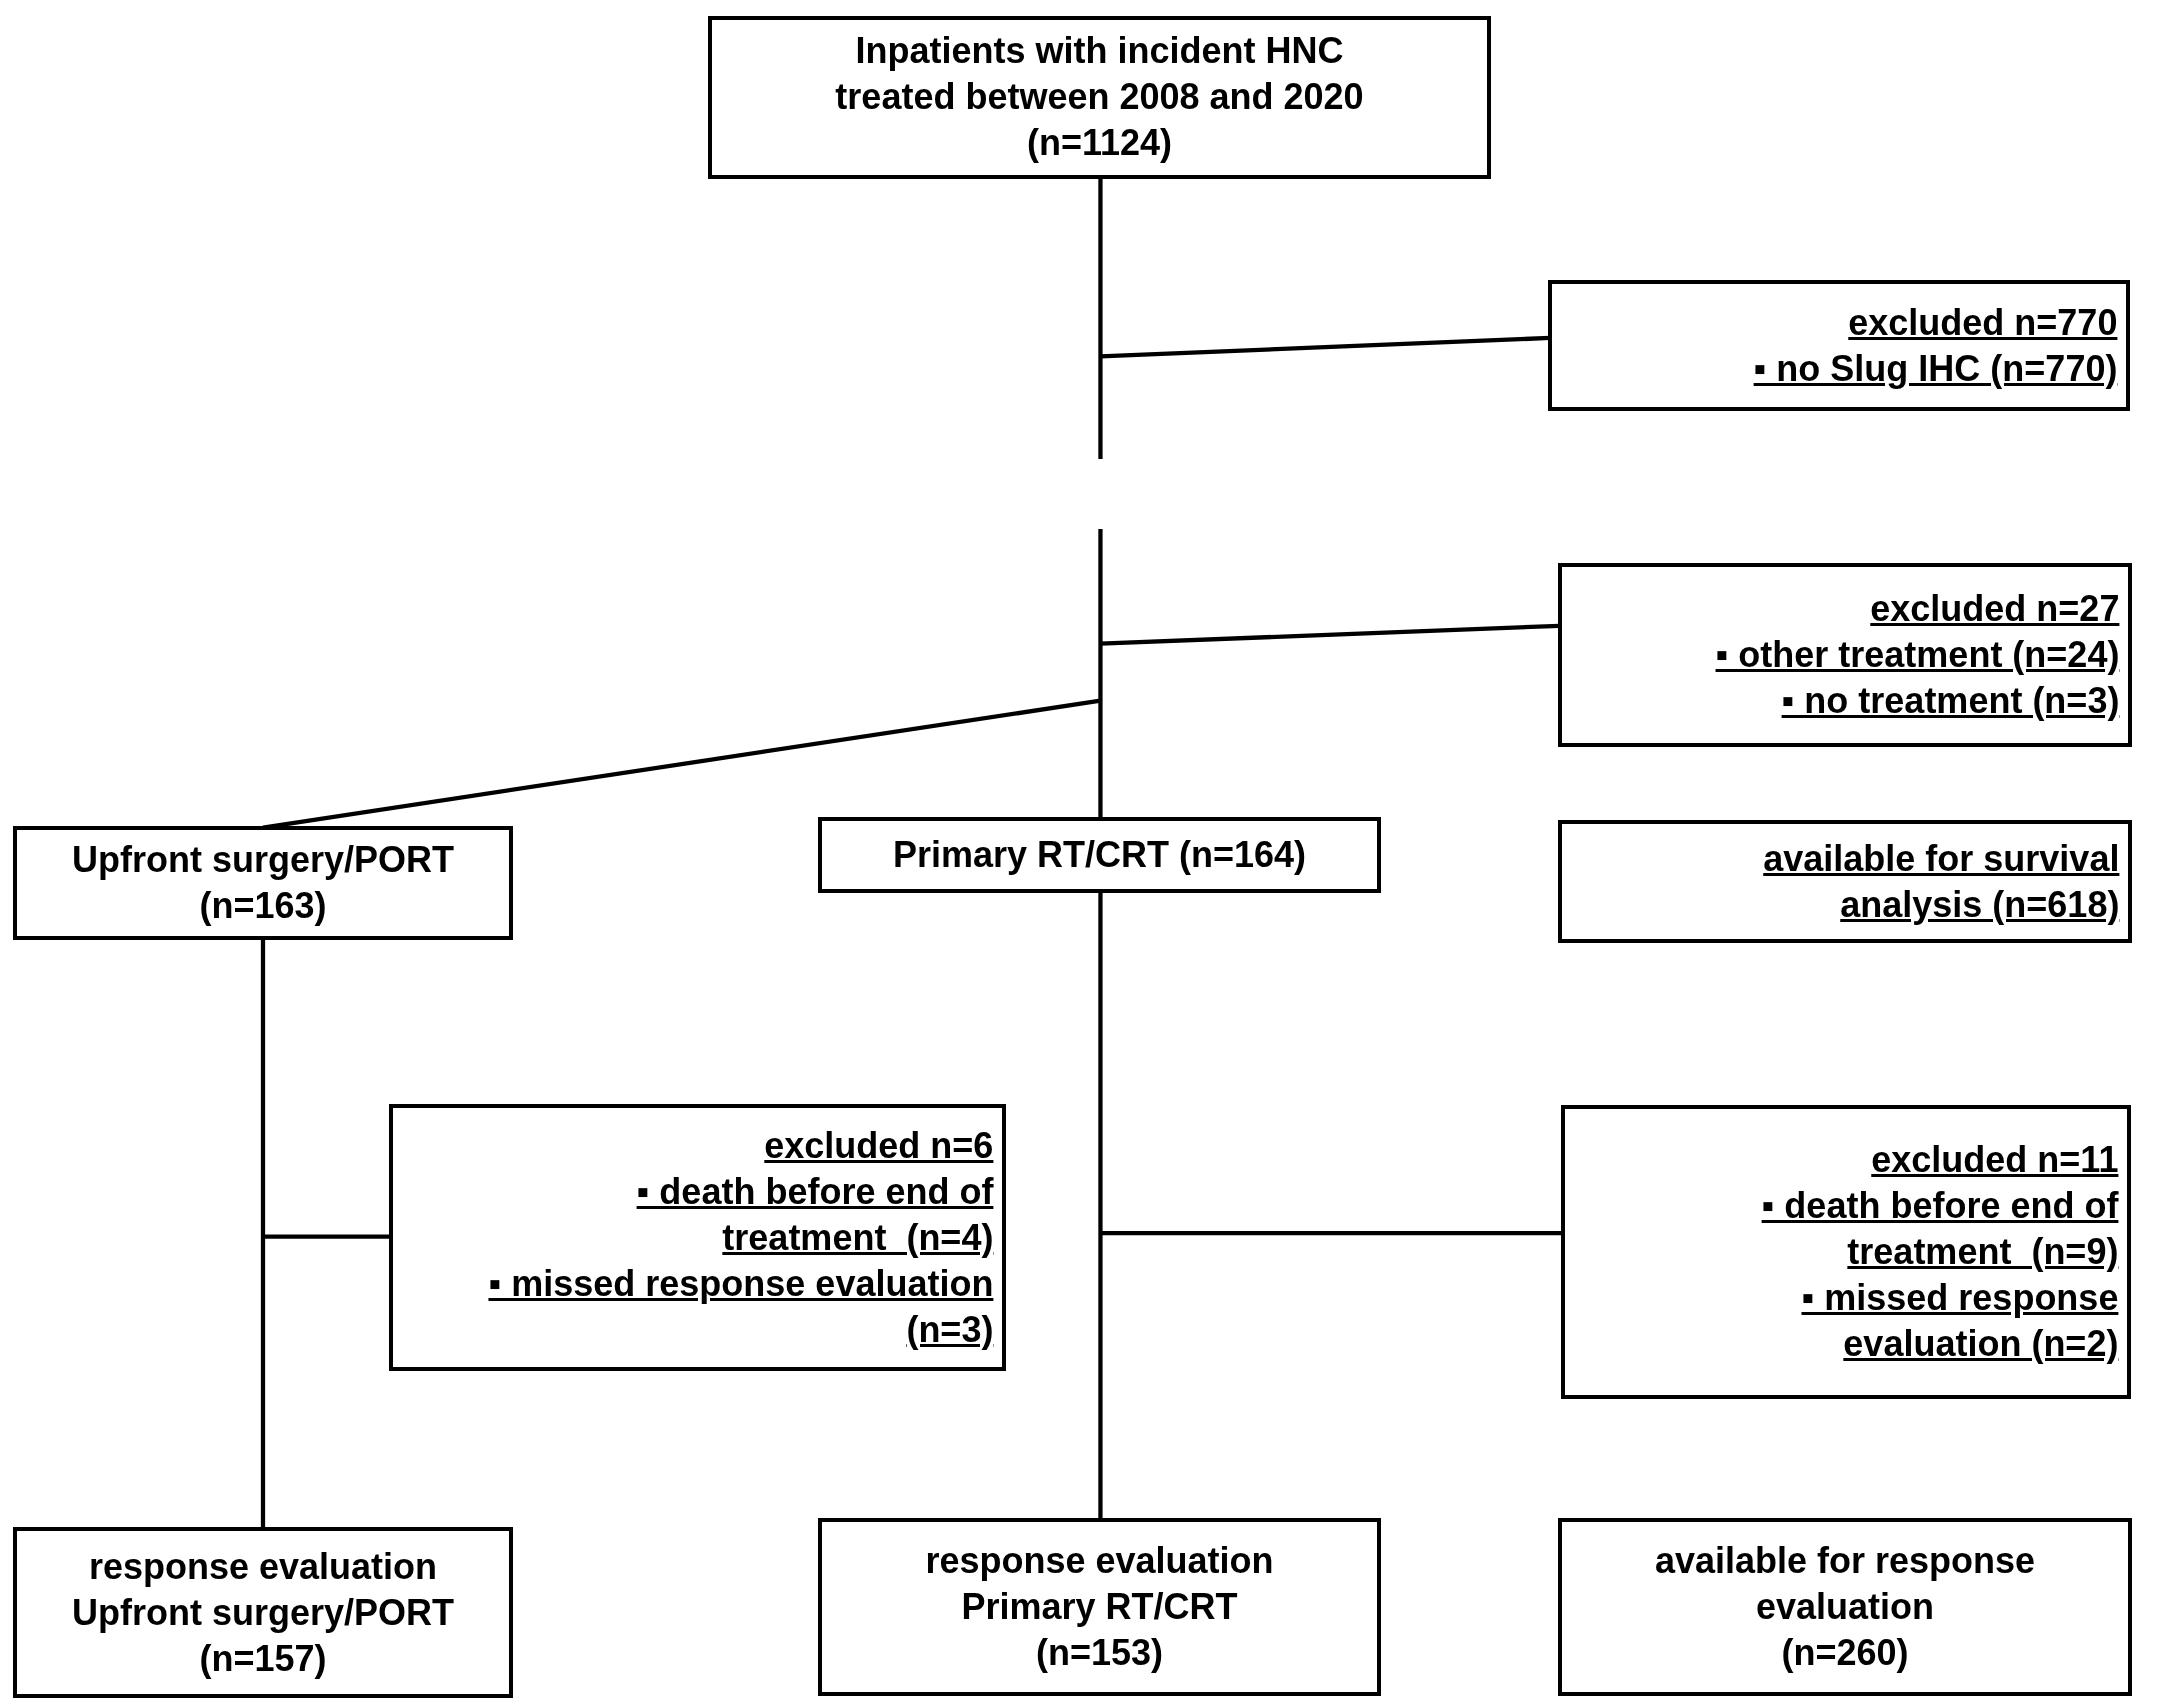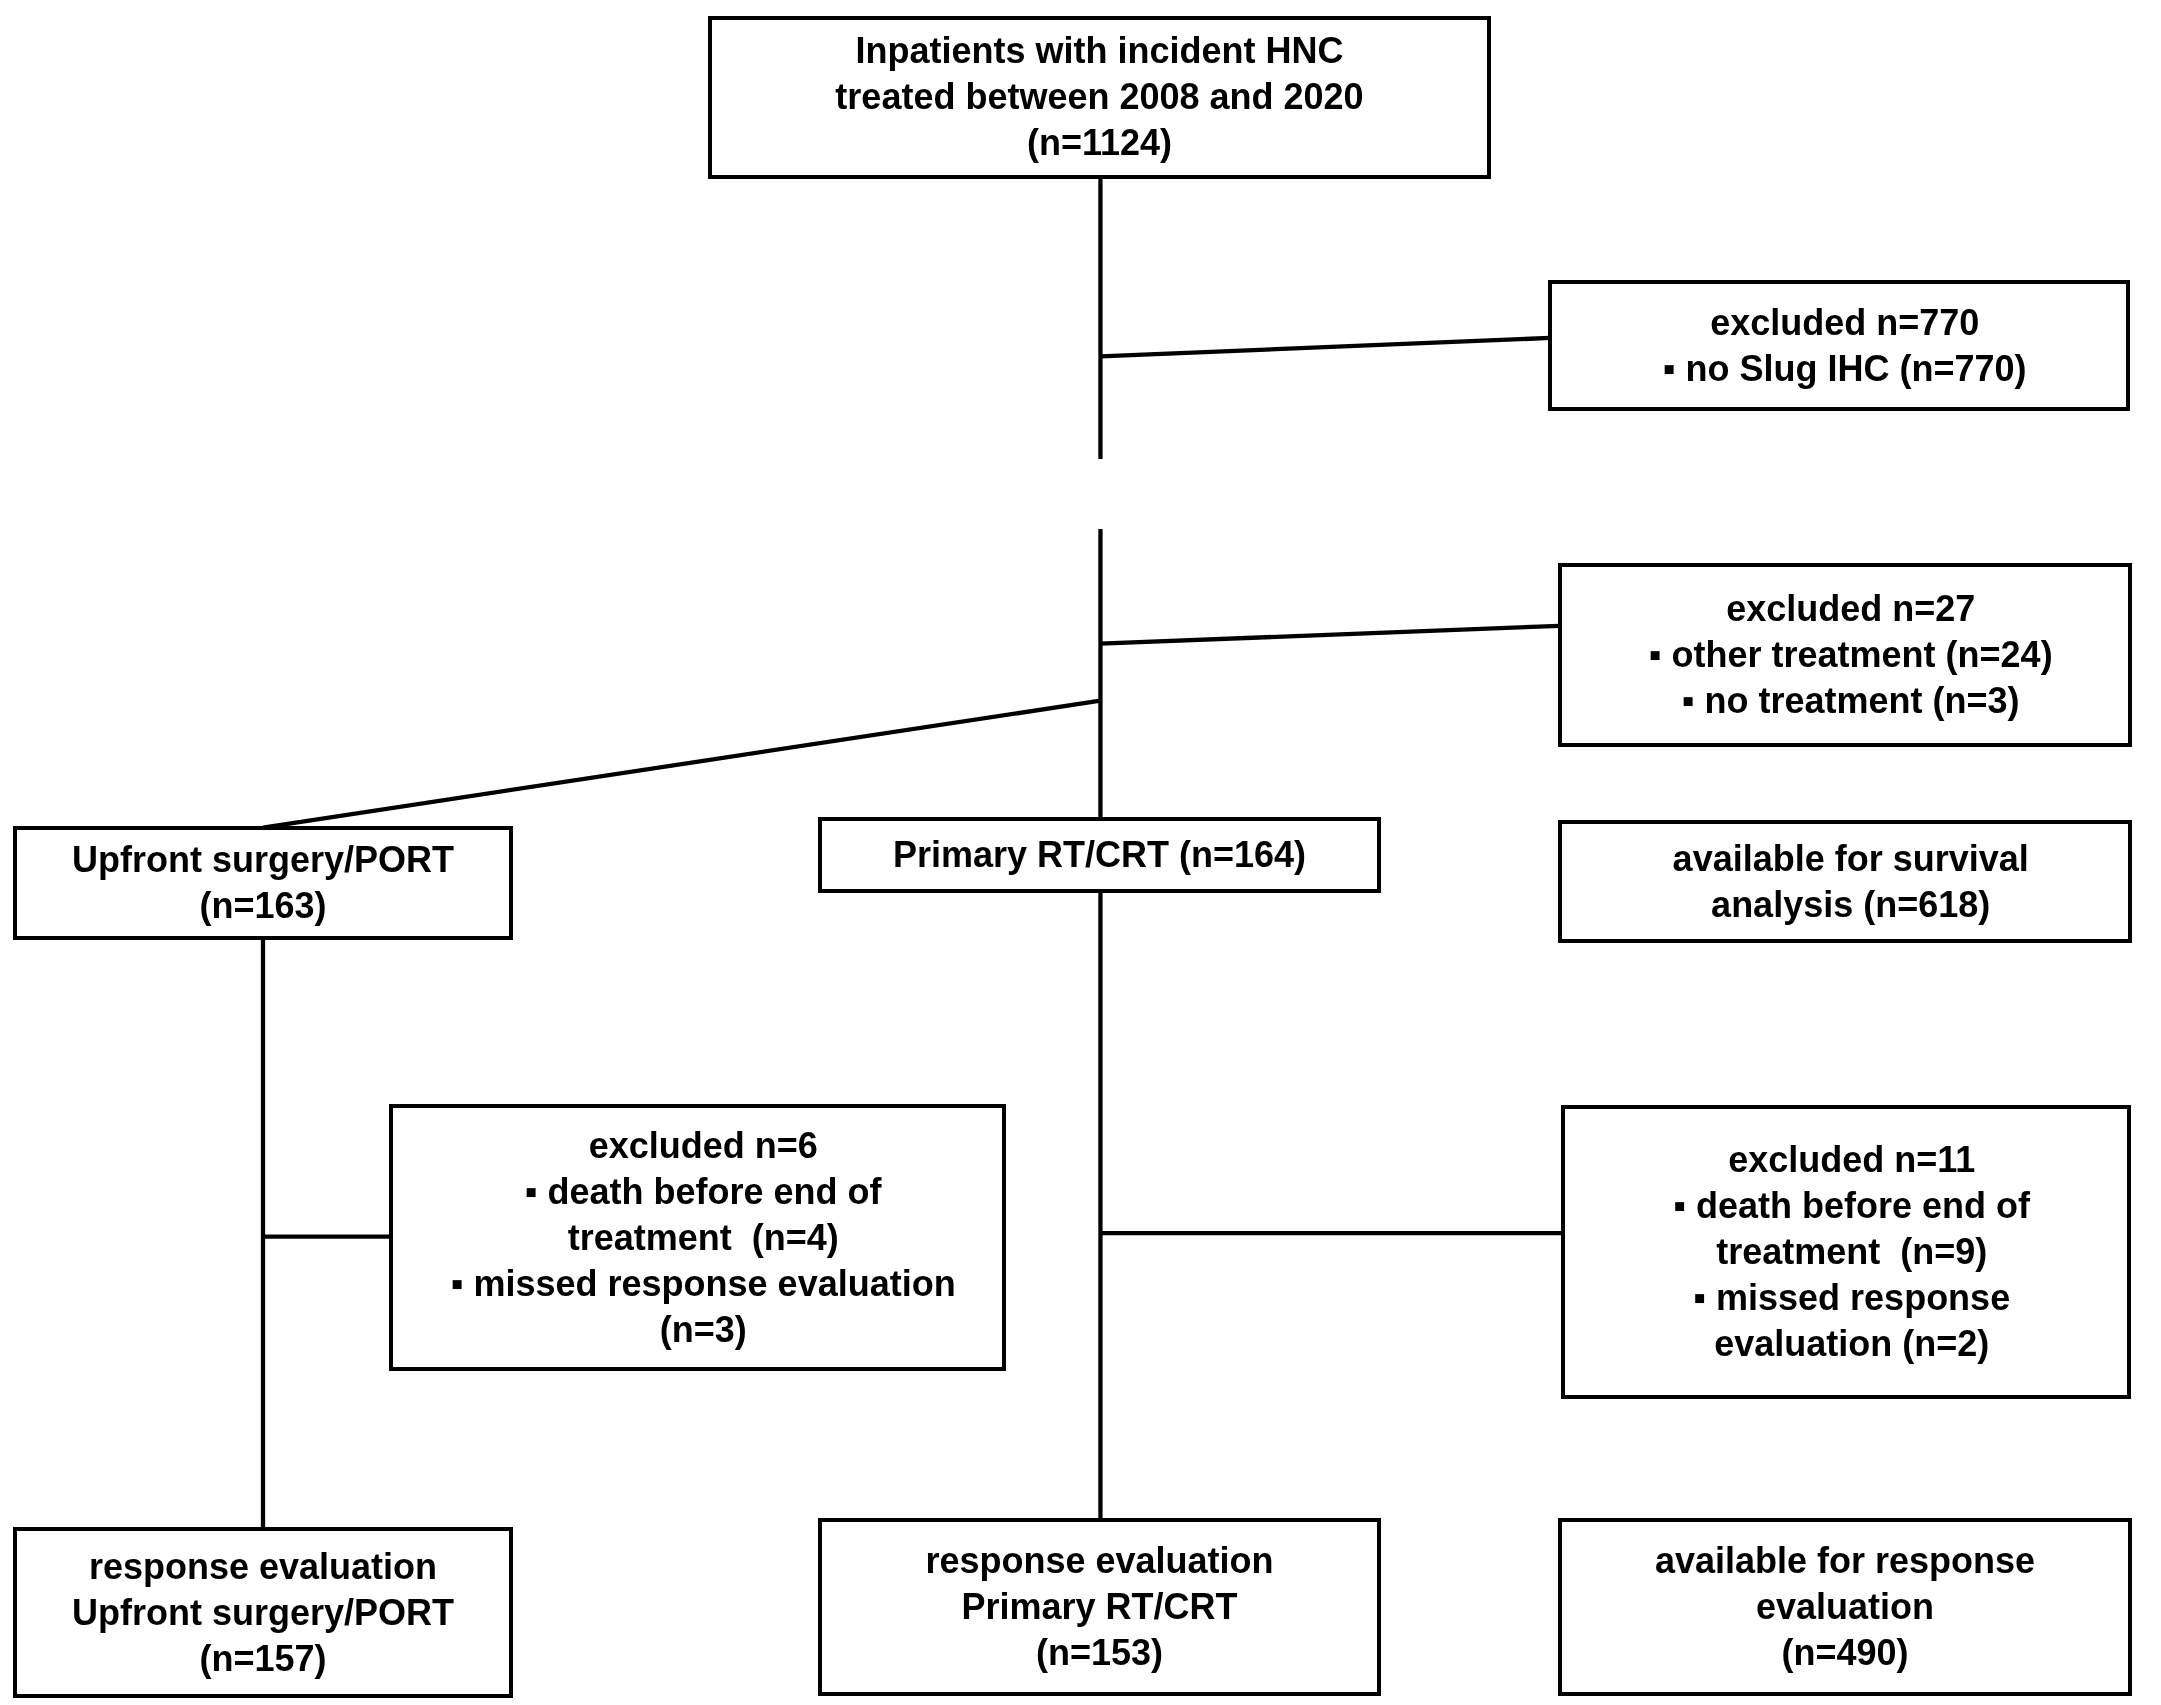--- a/index.html
+++ b/index.html
@@ -40,21 +40,21 @@
   .box > span {
     display: block;
     width: 100%;
     white-space: pre-wrap;
   }
   .center > span { text-align: center; }
   .left {
     padding-left: 20px;
     padding-right: 8.6px;
   }
-  .left > span { text-align: center; }
+  .left > span { text-align: right; text-decoration: underline; }
 
   #b-inpatients   { left: 708px;  top: 15.7px;   width: 783px; height: 163px; }
   #b-excl770      { left: 1548px; top: 280px;  width: 582px;  height: 131px; }
   #b-slug         { left: 816px; top: 455px;  width: 563px;  height: 76px; }
   #b-excl27       { left: 1558px; top: 563px;  width: 574px;  height: 184px; }
   #b-upfront      { left: 13px;   top: 826px; width: 500px;  height: 114px; }
   #b-primary      { left: 818px; top: 817px; width: 563px;  height: 76px; }
   #b-survival     { left: 1558px; top: 820px; width: 574px;  height: 123px; }
   #b-excl6        { left: 389px;  top: 1104px; width: 617px;  height: 267px; }
   #b-excl11       { left: 1561px; top: 1105px; width: 570px;  height: 294px; }
@@ -135,17 +135,17 @@
 
   <div class="box center" id="b-resp-primary">
     <span>response evaluation
 Primary RT/CRT
 (n=153)</span>
   </div>
 
   <div class="box center" id="b-resp-avail">
     <span>available for response
 evaluation
-(n=490)</span>
+(n=260)</span>
   </div>
 
 </div>
 
 
 </body></html>

